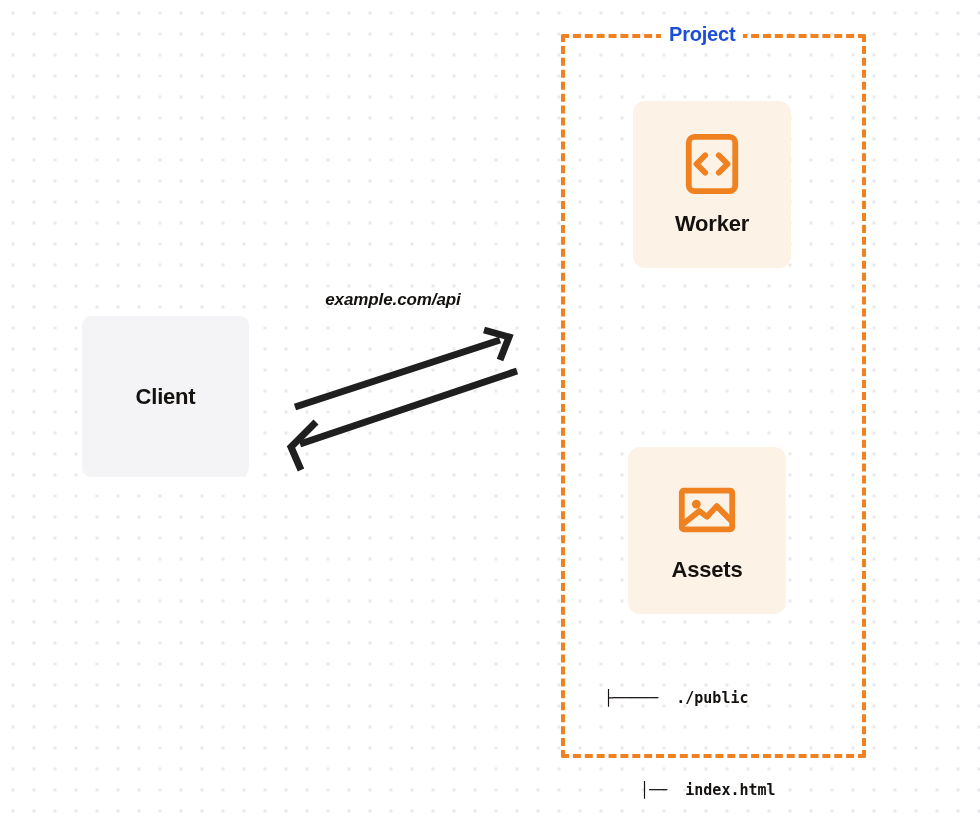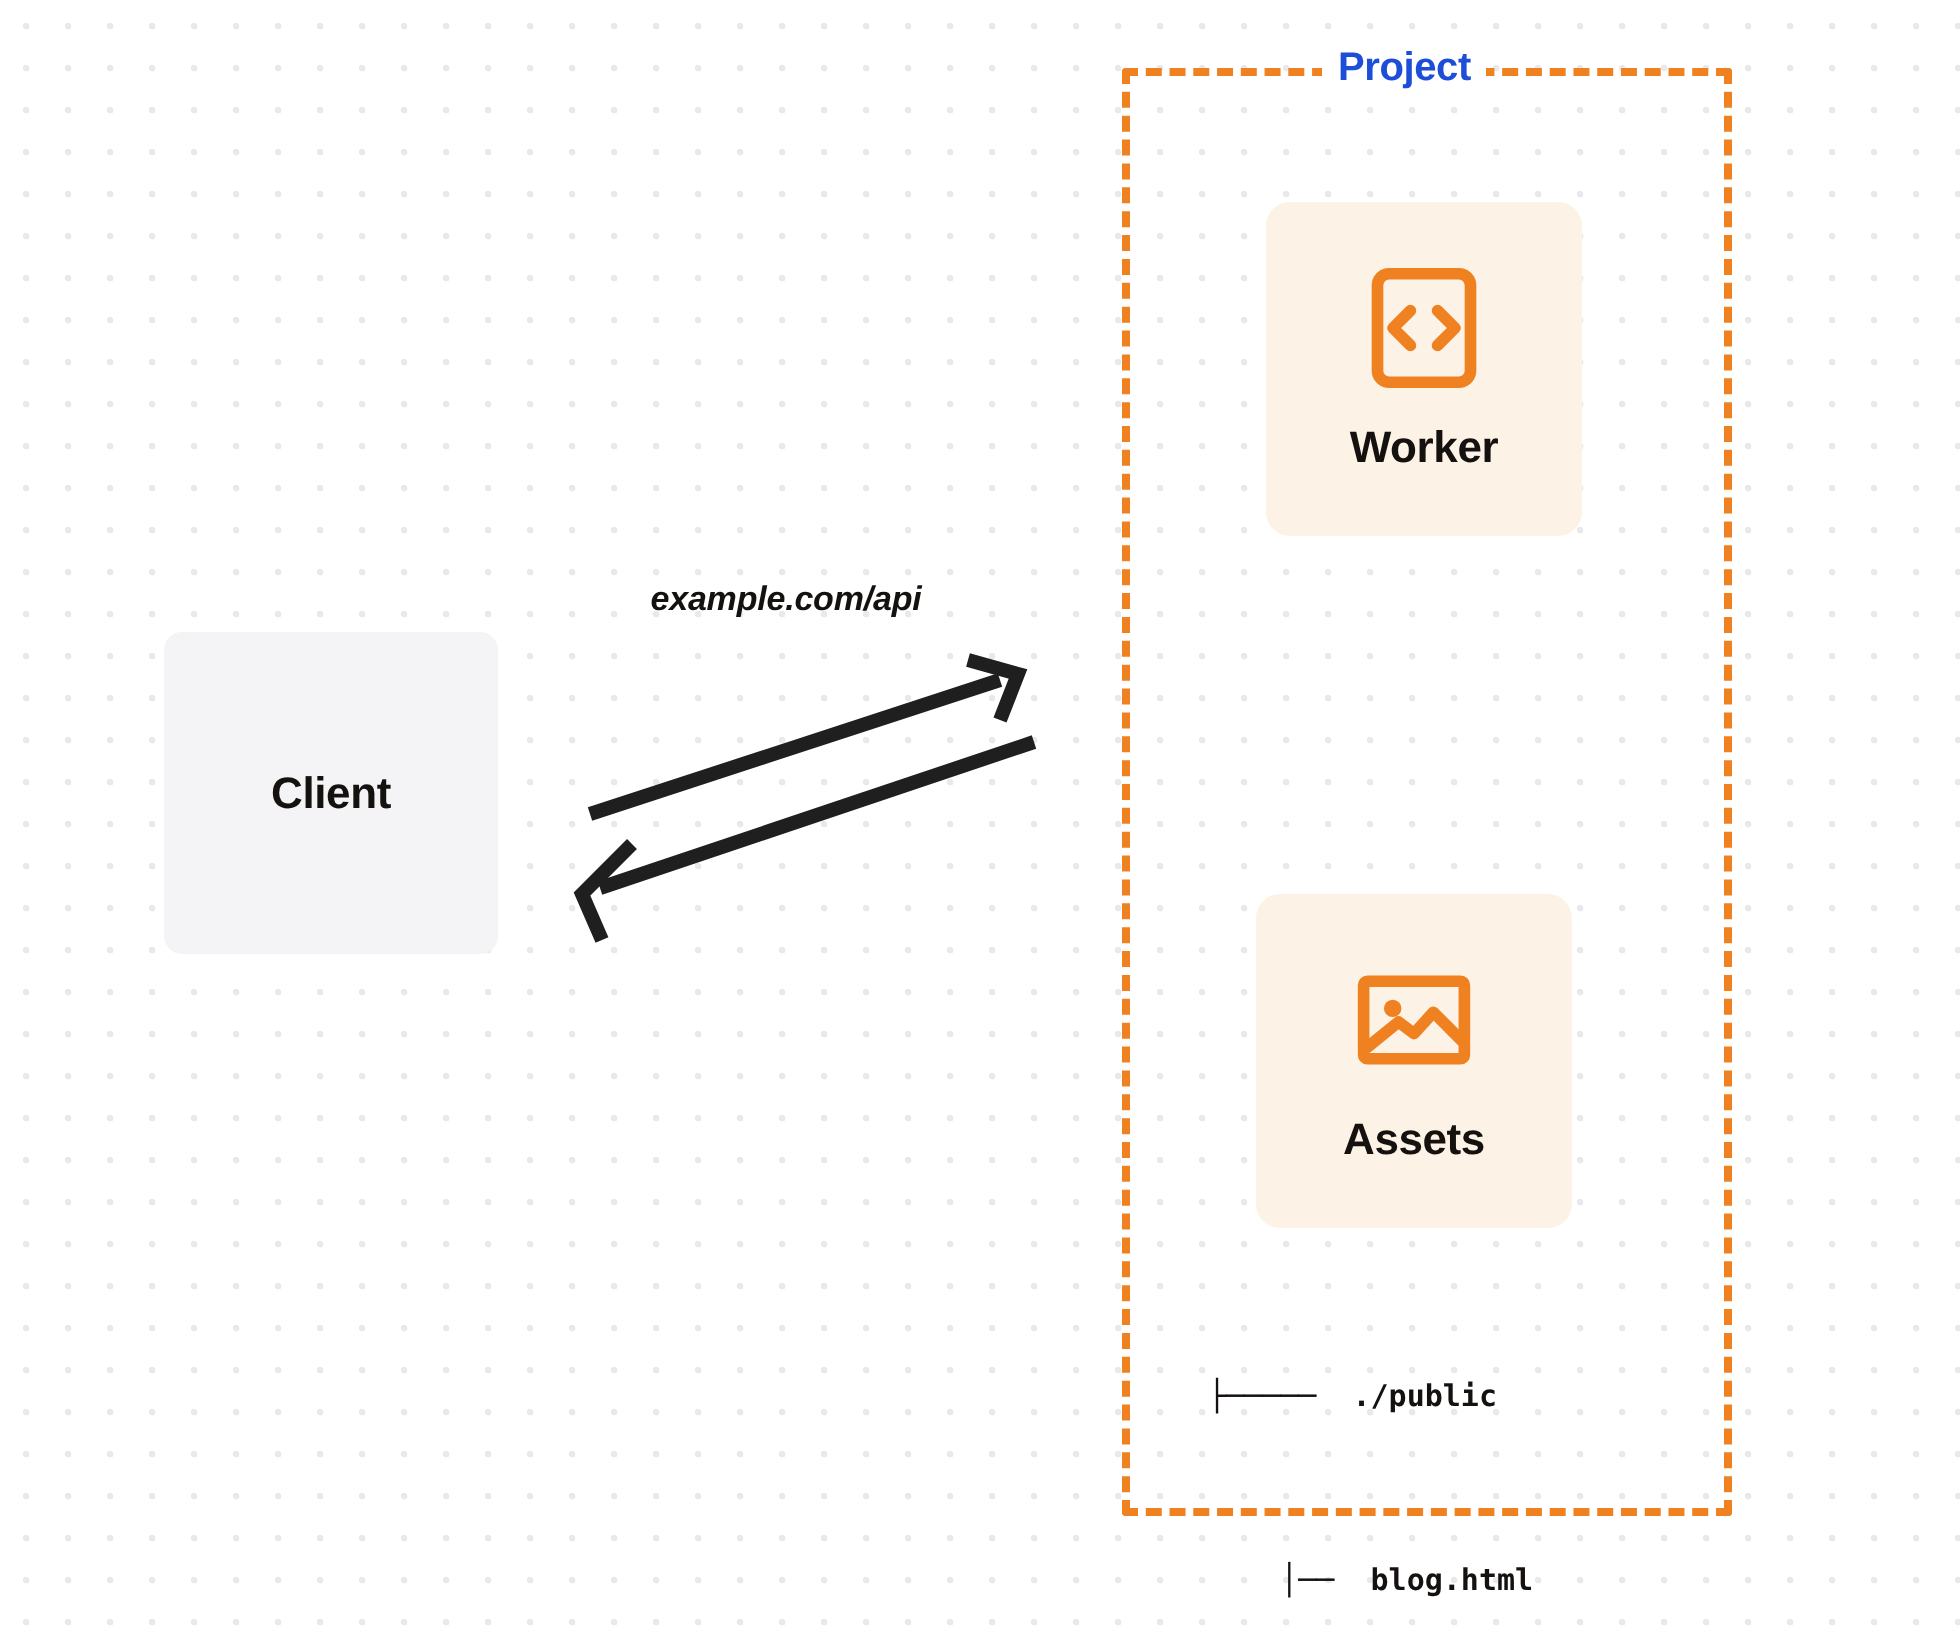--- a/index.html
+++ b/index.html
@@ -174,17 +174,17 @@
     <svg class="card-icon" viewBox="0 0 64 64">
       <rect x="6" y="12" width="52" height="40" rx="2" ry="2" fill="none" stroke="#f08120" stroke-width="6"></rect>
       <circle cx="21" cy="26" r="4.5" fill="#f08120"></circle>
       <polyline points="8,46 24,33 32,39 42,28 57,43" fill="none" stroke="#f08120" stroke-width="6" stroke-linecap="round" stroke-linejoin="round"></polyline>
     </svg>
     <span class="card-label">Assets</span>
   </div>
 
   <div class="file-tree">
     <span class="file-tree-row">├─────  ./public</span>
-    <span class="file-tree-row">    │──  blog.html</span>
+    <span class="file-tree-row">    │──  index.html</span>
     
   </div>
 
 </div>
 
 </body></html>

